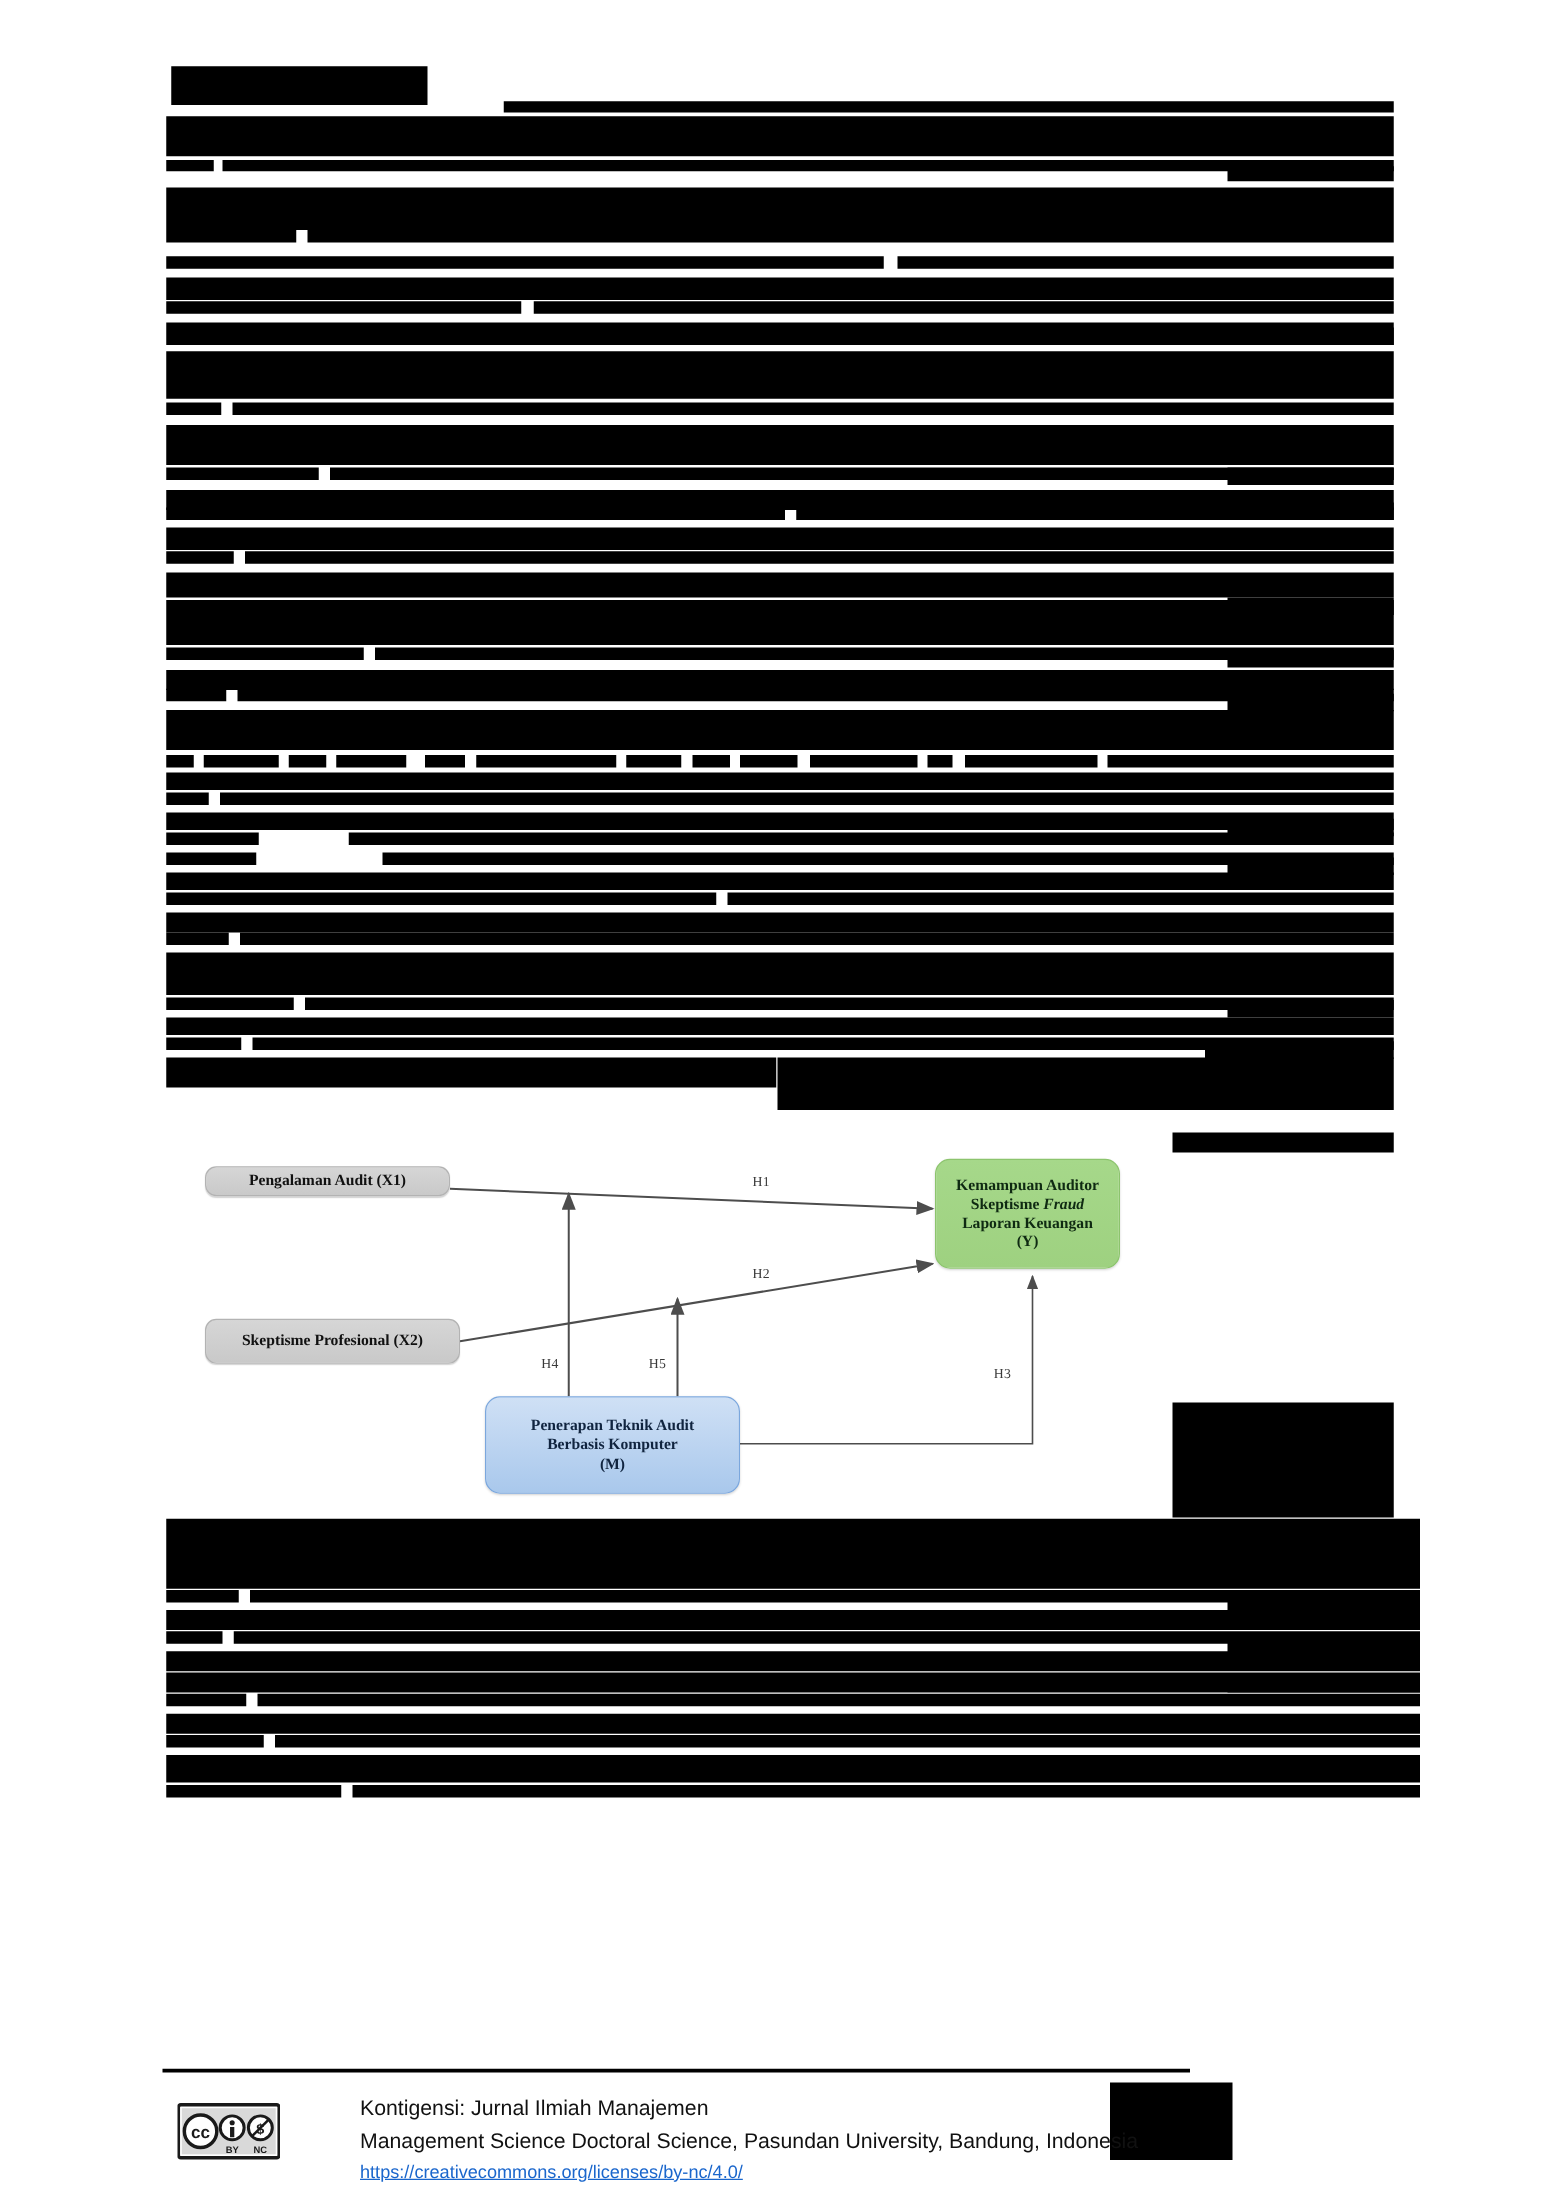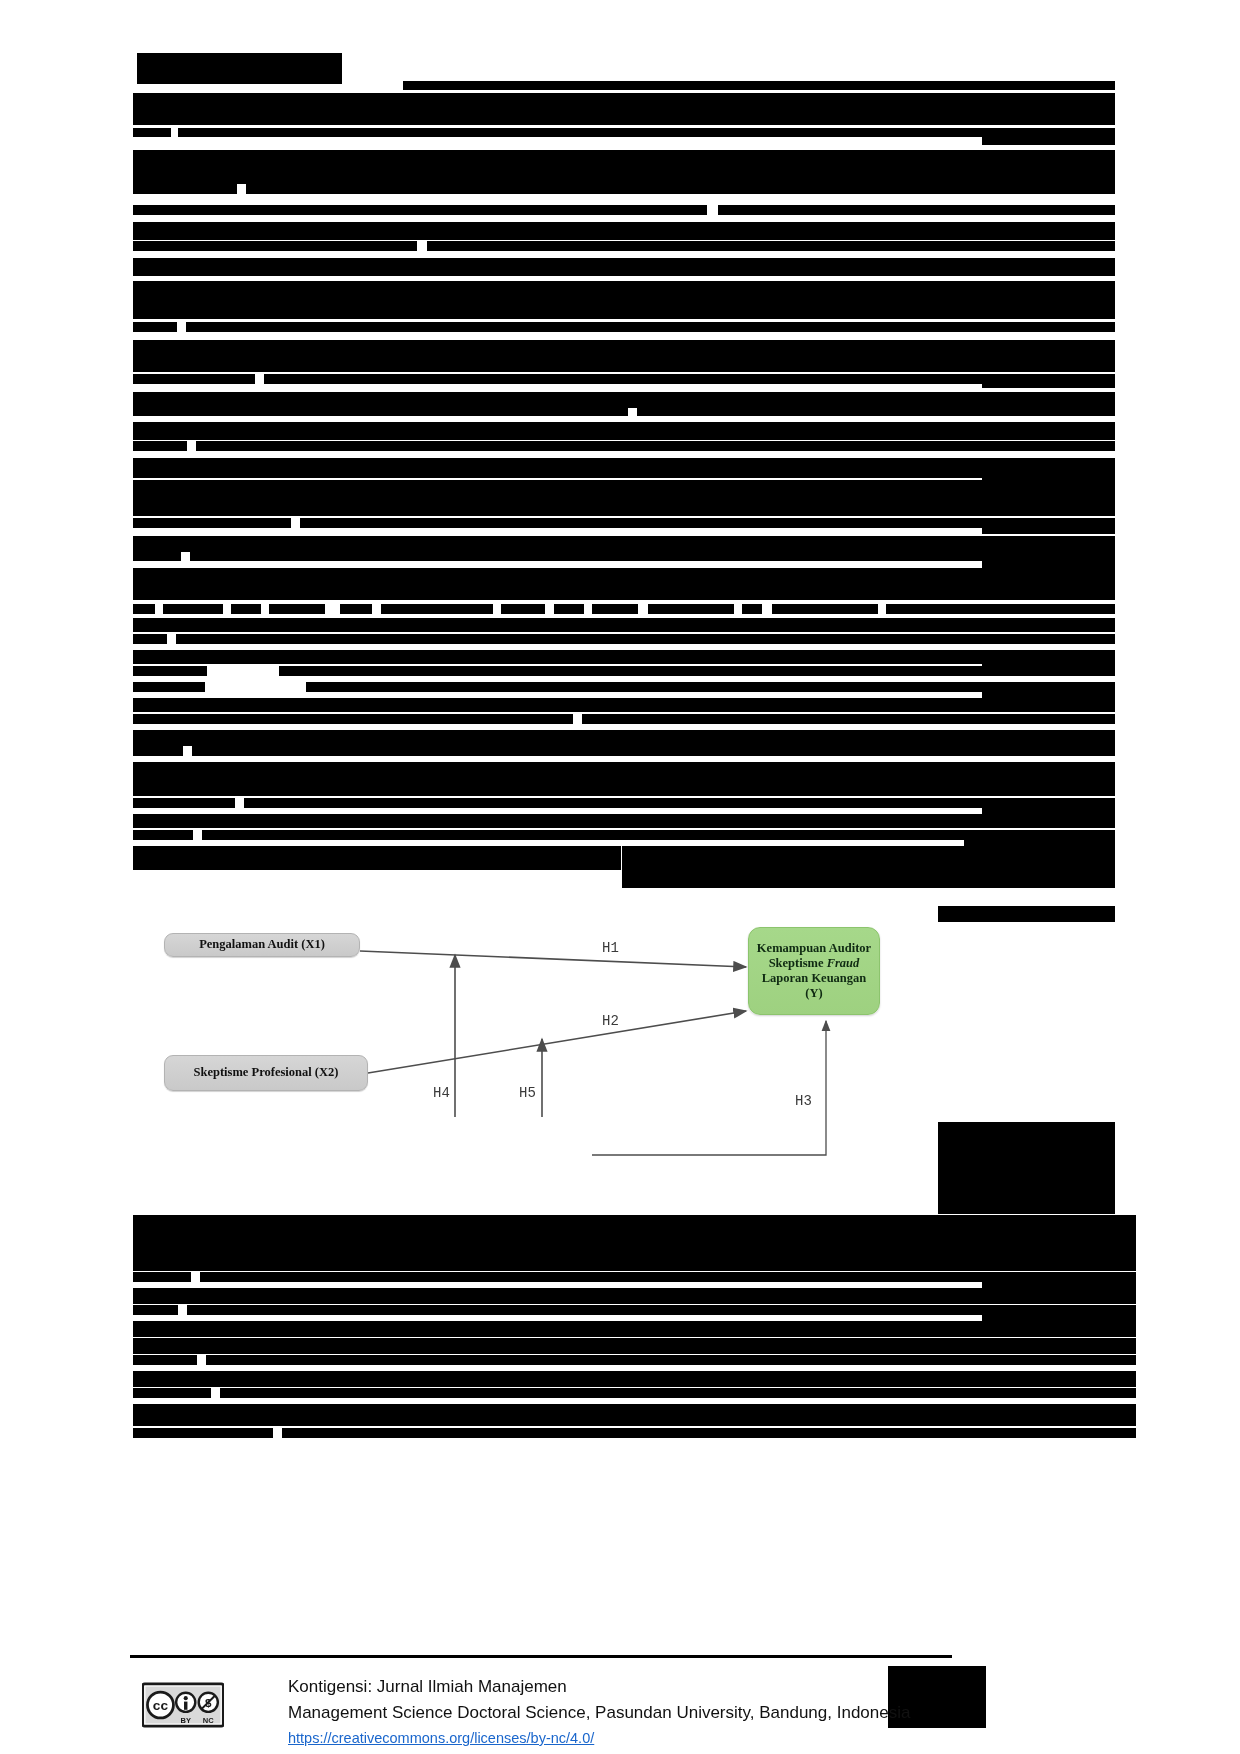--- a/index.html
+++ b/index.html
@@ -70,22 +70,22 @@
     border-radius: 12px;
     color: #10243f;
     font-size: 12.5px;
     box-shadow: 0 1px 2px rgba(0,0,0,0.18);
   }
   .node .inner { padding: 2px 6px; }
   .node .em { font-style: italic; }
 
   .hlabel {
     position: absolute;
-    font-family: Liberation Mono, monospace;
-    font-size: 14px;
+    font-family: Liberation Serif, serif;
+    font-size: 11px;
     color: #3a3a3a;
     letter-spacing: .2px;
     white-space: nowrap;
   }
 
   
   #footer-rule {
     position: absolute;
     left: 130px;
     top: 1655px;
@@ -266,22 +266,29 @@
   </svg>
 
   <div class="node node-grey" id="node-x1" style="left: 14px; top: 28px; width: 196px; height: 24px;">
     <span class="inner">Pengalaman Audit (X1)</span>
   </div>
 
   <div class="node node-grey" id="node-x2" style="left: 14px; top: 150px; width: 204px; height: 36px;">
     <span class="inner">Skeptisme Profesional (X2)</span>
   </div>
 
-
-  <div class="node node-green" id="node-y" style="left: 598px; top: 22px; width: 132px; height: 88px;">
+  <div class="node node-blue" id="node-m" style="left: 238px; top: 212px; width: 204px; height: 78px;">
+    <span class="inner">
+      <span>Penerapan Teknik Audit</span><br>
+      <span>Berbasis Komputer</span><br>
+      <span>(M)</span>
+    </span>
+  </div>
+
+  <div class="node node-green" id="node-y" style="left: 598px; top: 22px; width: 148px; height: 88px;">
     <span class="inner">
       <span>Kemampuan Auditor</span><br>
       <span>Skeptisme </span><span class="em">Fraud</span><br>
       <span>Laporan Keuangan</span><br>
       <span>(Y)</span>
     </span>
   </div>
 
   <div class="hlabel" id="hl-h1" style="left: 452px; top: 35px;">H1</div>
   <div class="hlabel" id="hl-h2" style="left: 452px; top: 108px;">H2</div>

